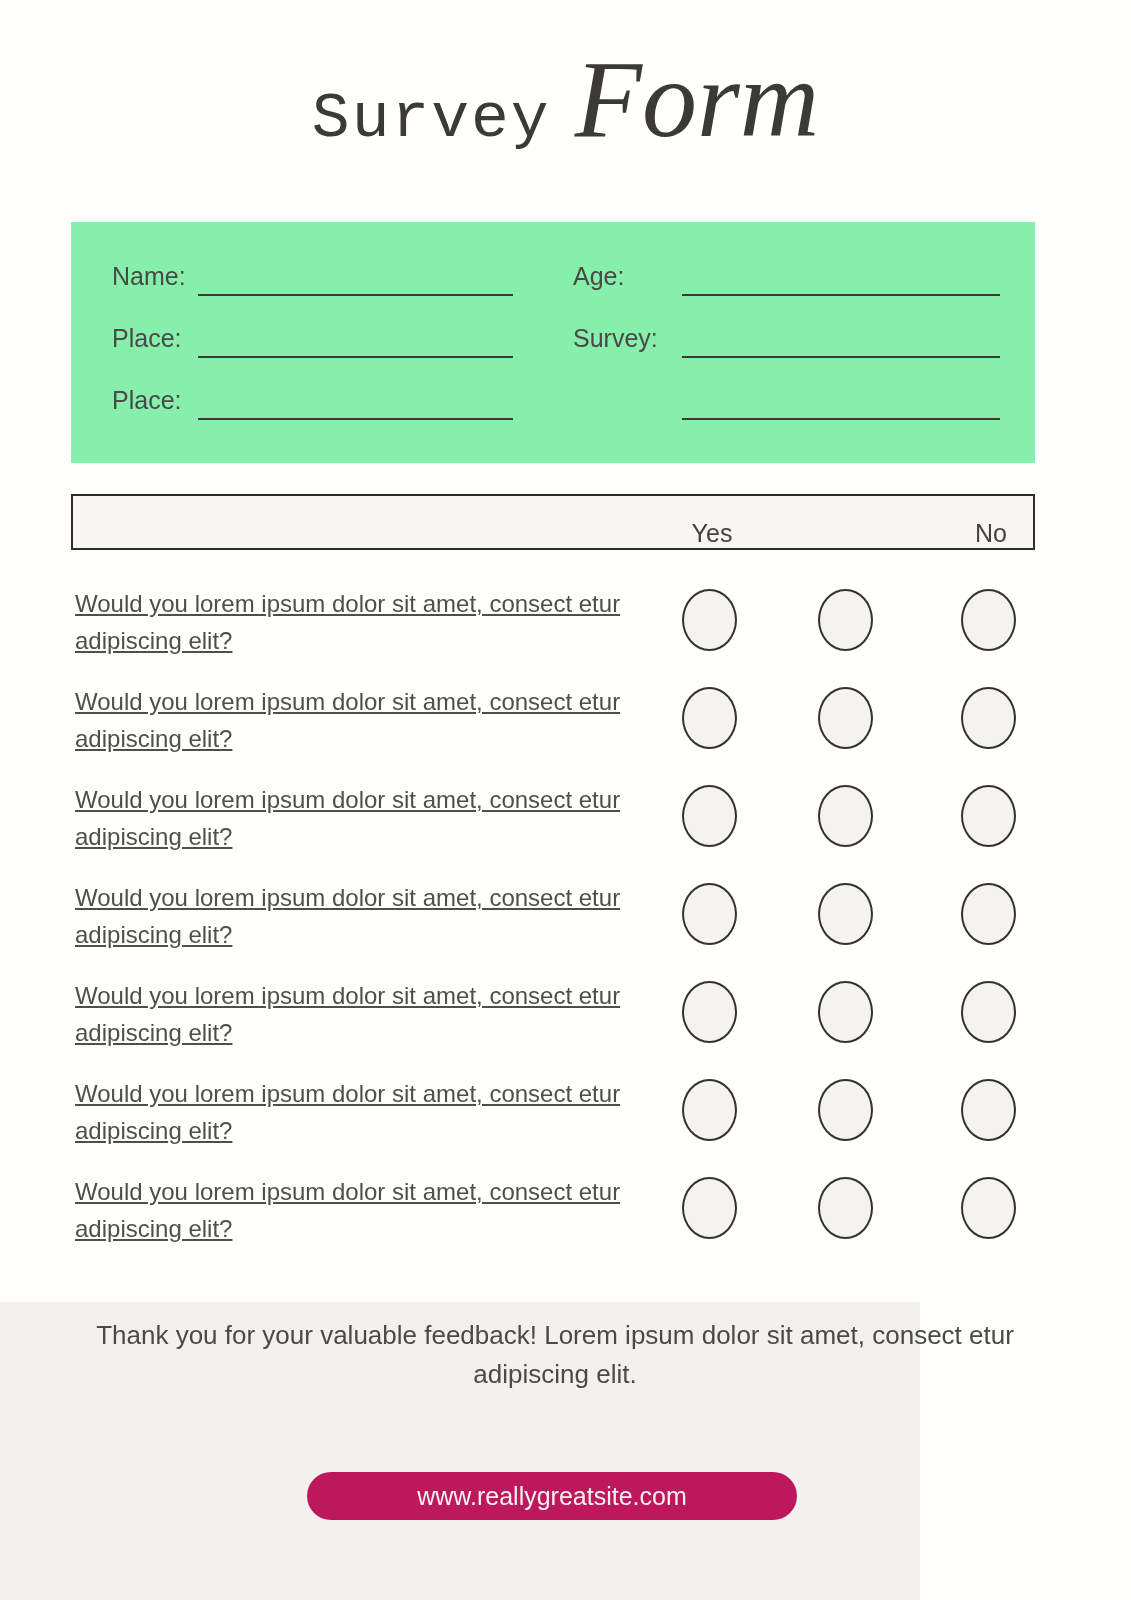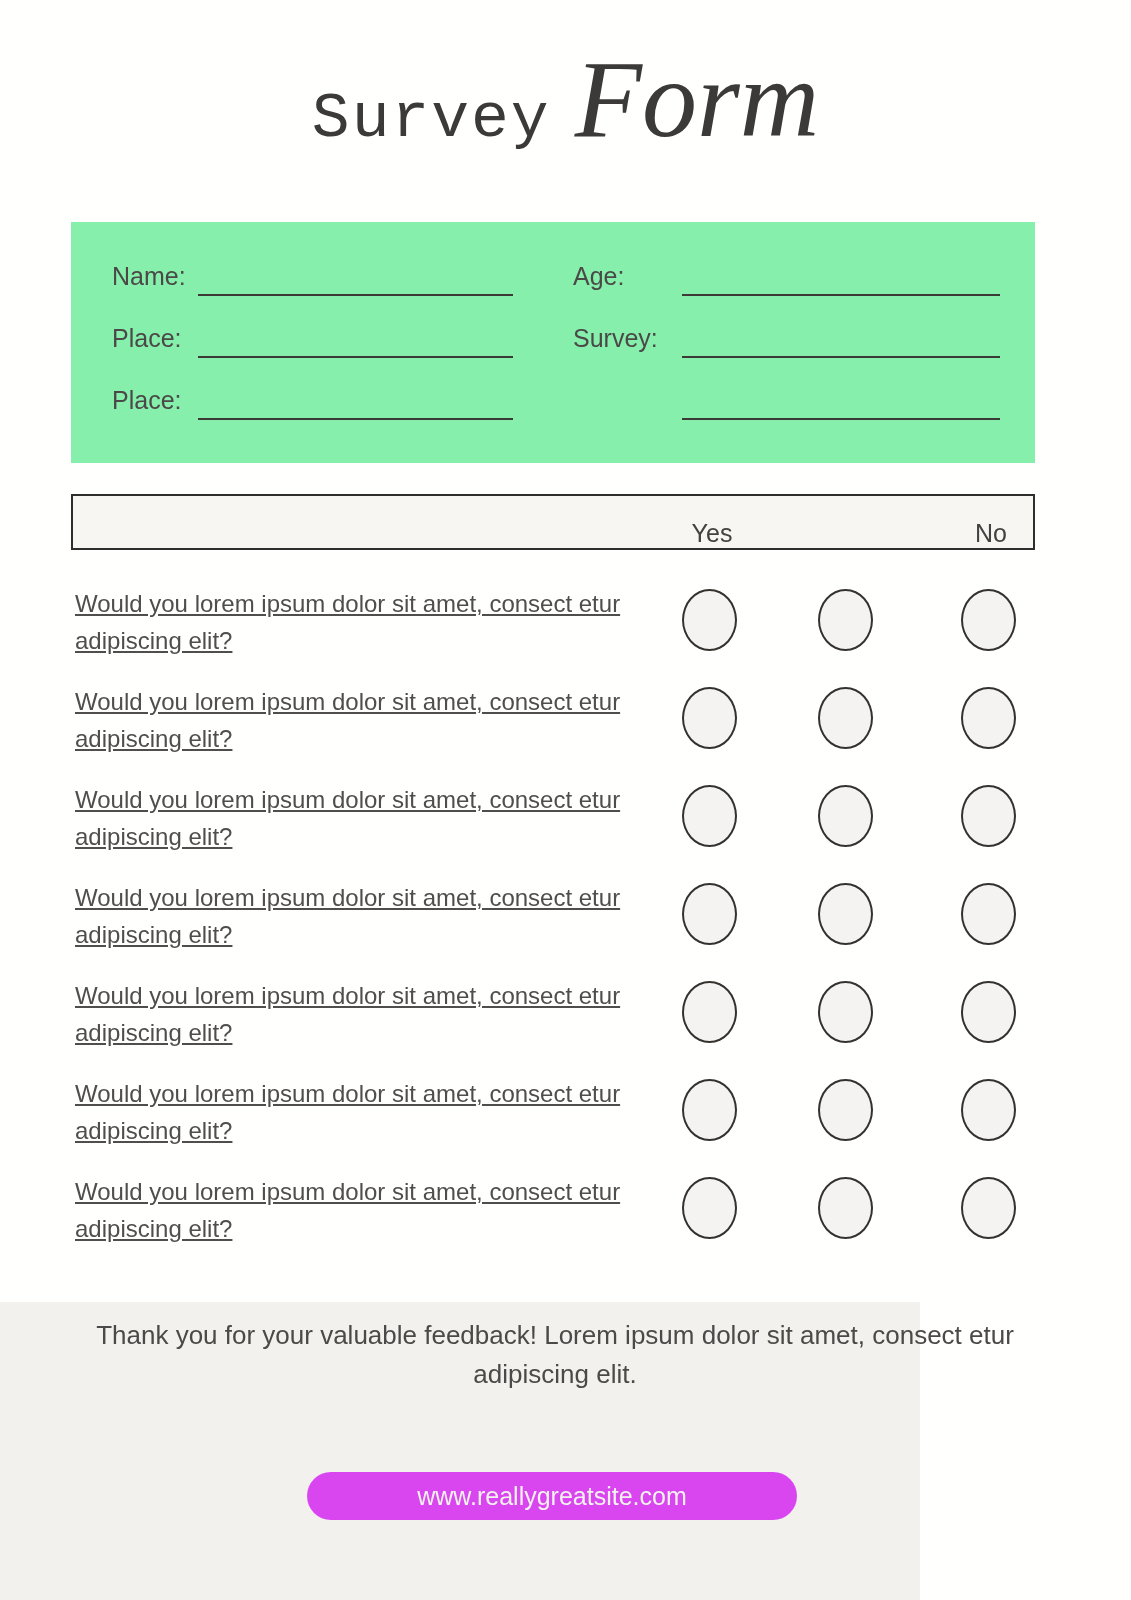--- a/index.html
+++ b/index.html
@@ -142,21 +142,21 @@
     line-height: 39px;
     color: #4b4a48;
   }
   .website-pill {
     position: absolute;
     left: 307px;
     top: 170px;
     width: 490px;
     height: 48px;
     border-radius: 24px;
-    background: #d946ef;
+    background: #be185d;
     color: #f3f2ef;
     font-size: 25px;
     line-height: 48px;
     text-align: center;
   }
 </style>
 </head>
 <body>
 
 <div class="page">

